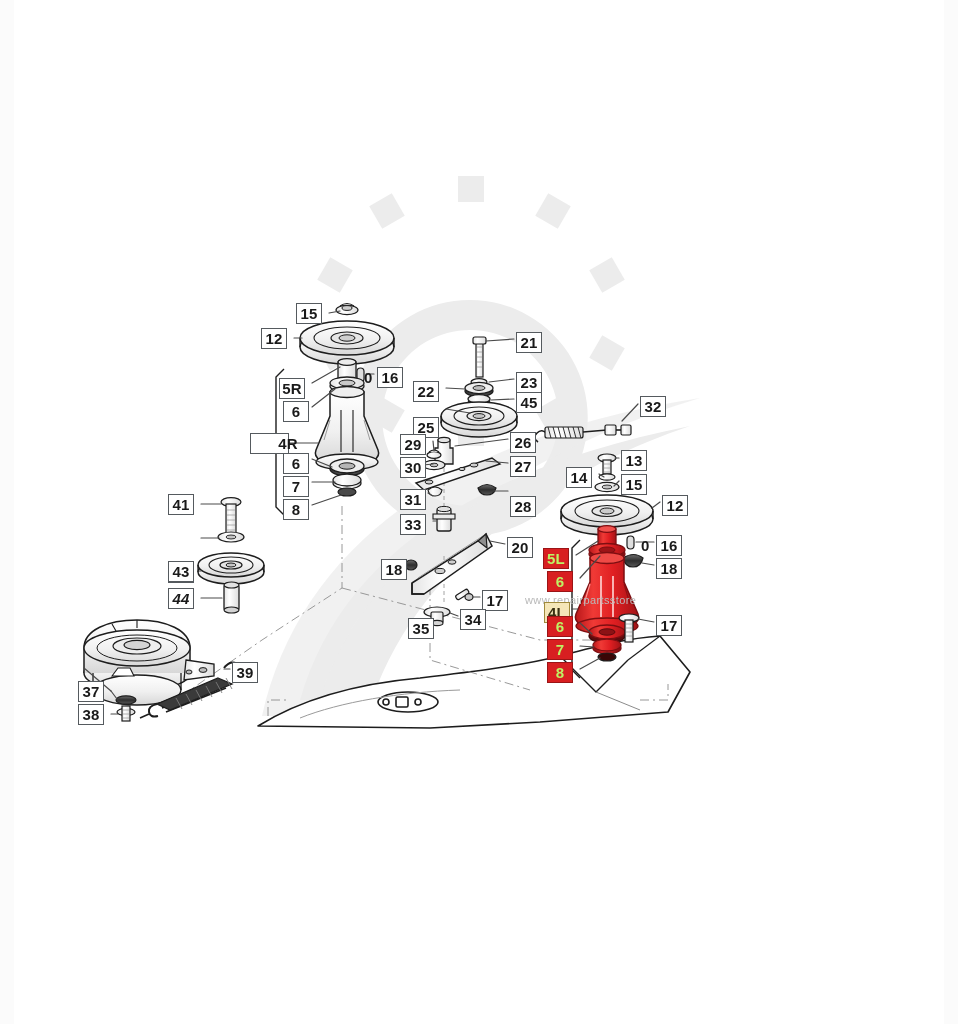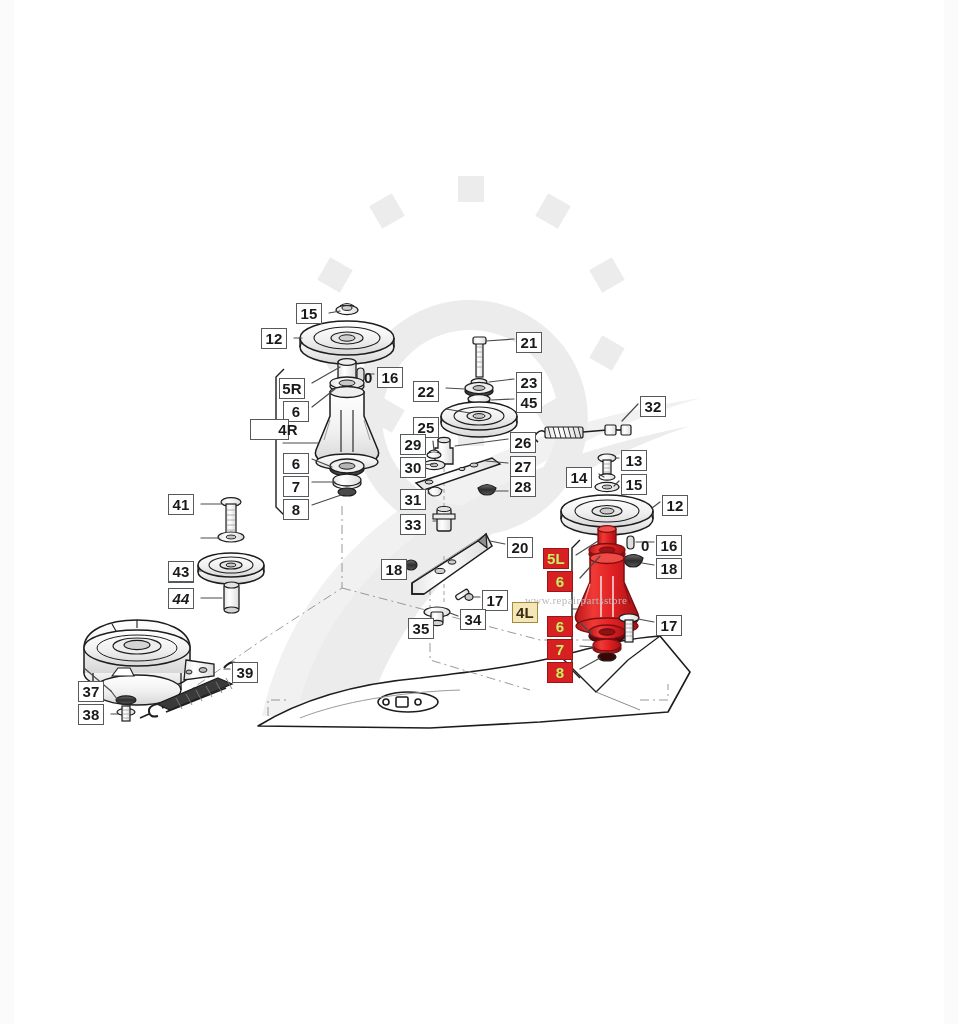--- a/index.html
+++ b/index.html
@@ -543,60 +543,60 @@
       <path d="M201 571 L 199 571"></path>
       <path d="M201 598 L 222 598"></path>
       <path d="M230 669 L 224 669"></path>
       <path d="M111 691 L 84 668"></path>
       <path d="M111 714 L 118 714"></path>
       <path d="M111 691 L 117 699"></path>
     </g>
 
   </svg>
 
-  <div class="watermark-text" style="left:525px; top:594px;font-family:Liberation Serif, serif;">www.repairpartsstore</div>
+  <div class="watermark-text" style="left:525px; top:594px;">www.repairpartsstore</div>
 
   <div id="callout-layer">
       <div class="callout w2" style="left: 296px; top: 303px;">15</div>
       <div class="callout w2" style="left: 261px; top: 328px;">12</div>
       <div class="callout w2" style="left: 279px; top: 378px;">5R</div>
       <div class="callout w1" style="left: 283px; top: 401px;">6</div>
-      <div class="callout w2" style="left: 250px; top: 419px; padding-left: 37px;">4R</div>
+      <div class="callout w2" style="left: 250px; top: 433px; padding-left: 37px;">4R</div>
       <div class="callout w1" style="left: 283px; top: 453px;">6</div>
       <div class="callout w1" style="left: 283px; top: 476px;">7</div>
       <div class="callout w1" style="left: 283px; top: 499px;">8</div>
       <div class="callout w2" style="left: 377px; top: 367px;">16</div>
       <div class="callout w2" style="left: 516px; top: 332px;">21</div>
       <div class="callout w2" style="left: 516px; top: 372px;">23</div>
       <div class="callout w2" style="left: 413px; top: 381px;">22</div>
       <div class="callout w2" style="left: 516px; top: 392px;">45</div>
       <div class="callout w2" style="left: 413px; top: 402px; margin-top: 15px;">25</div>
       <div class="callout w2" style="left: 640px; top: 396px;">32</div>
       <div class="callout w2" style="left: 510px; top: 432px;">26</div>
       <div class="callout w2" style="left: 400px; top: 434px;">29</div>
       <div class="callout w2" style="left: 510px; top: 456px;">27</div>
       <div class="callout w2" style="left: 400px; top: 457px;">30</div>
       <div class="callout w2" style="left: 566px; top: 467px;">14</div>
       <div class="callout w2" style="left: 621px; top: 450px;">13</div>
-      <div class="callout w2" style="left: 510px; top: 476px;">28</div>
+      <div class="callout w2" style="left: 510px; top: 496px;">28</div>
       <div class="callout w2" style="left: 400px; top: 489px;">31</div>
       <div class="callout w2" style="left: 621px; top: 474px;">15</div>
       <div class="callout w2" style="left: 662px; top: 495px;">12</div>
       <div class="callout w2" style="left: 400px; top: 514px;">33</div>
       <div class="callout w2" style="left: 168px; top: 494px;">41</div>
       <div class="callout w2" style="left: 507px; top: 537px;">20</div>
       <div class="callout w2" style="left: 656px; top: 535px;">16</div>
       <div class="callout w2 red" style="left: 543px; top: 548px;">5L</div>
       <div class="callout w2" style="left: 656px; top: 558px;">18</div>
       <div class="callout w2" style="left: 168px; top: 528px; margin-top: 34px;">42</div>
       <div class="callout w1 red" style="left: 547px; top: 571px;">6</div>
       <div class="callout w2" style="left: 168px; top: 561px;">43</div>
       <div class="callout w2" style="left: 381px; top: 559px;">18</div>
       <div class="callout w2" style="left: 168px; top: 588px; font-style: italic;">44</div>
-      <div class="callout w2 amber" style="left: 512px; top: 602px;">4L</div>
+      <div class="callout w2 amber" style="left: 544px; top: 602px;">4L</div>
       <div class="callout w2" style="left: 656px; top: 615px;">17</div>
       <div class="callout w2" style="left: 482px; top: 590px;">17</div>
       <div class="callout w2" style="left: 460px; top: 609px;">34</div>
       <div class="callout w1 red" style="left: 547px; top: 616px;">6</div>
       <div class="callout w2" style="left: 408px; top: 618px;">35</div>
       <div class="callout w1 red" style="left: 547px; top: 639px;">7</div>
       <div class="callout w1 red" style="left: 547px; top: 662px;">8</div>
       <div class="callout w2" style="left: 232px; top: 662px;">39</div>
       <div class="callout w2" style="left: 78px; top: 681px;">37</div>
       <div class="callout w2" style="left: 78px; top: 704px;">38</div>

